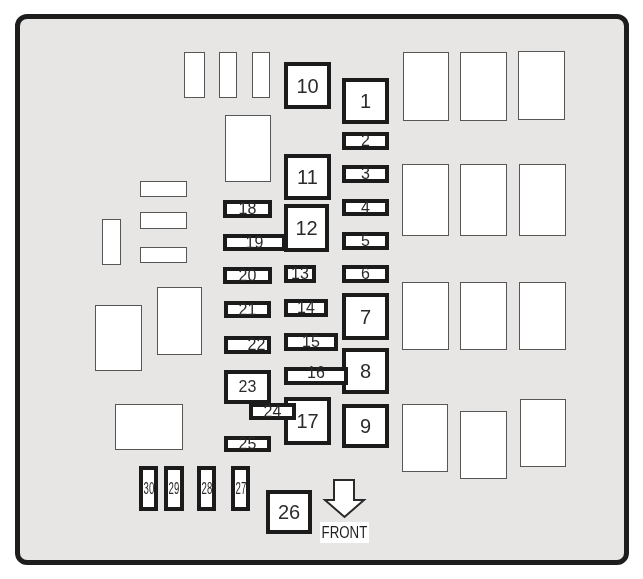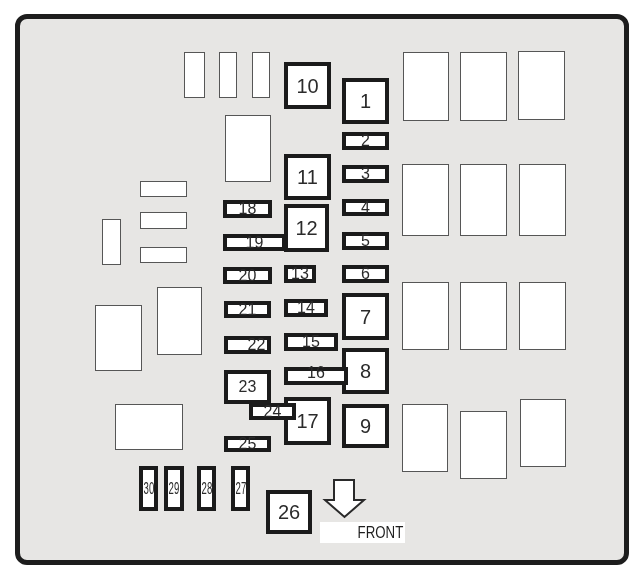--- a/index.html
+++ b/index.html
@@ -33,21 +33,20 @@
   .fuse.small{font-size:16px;border-width:4px;}
   .fuse.narrow{font-size:16px;}
   .fuse .num{line-height:1;white-space:nowrap;}
   .fuse.narrow .num{transform:scaleX(0.6);}
   .front-arrow{position:absolute;left:322px;top:477px;}
   .front-label{
     position:absolute;left:320px;top:522px;width:49px;height:21px;
     background:#ffffff;color:#1e1e1e;
     display:flex;align-items:center;
     font-size:17px;
-    padding-left:36px;
   }
   .front-label .txt{
     transform:scaleX(0.78);transform-origin:left center;
     padding-left:2px;line-height:1;letter-spacing:0px;
   }
 </style>
 </head>
 <body>
 
 <div class="stage">

